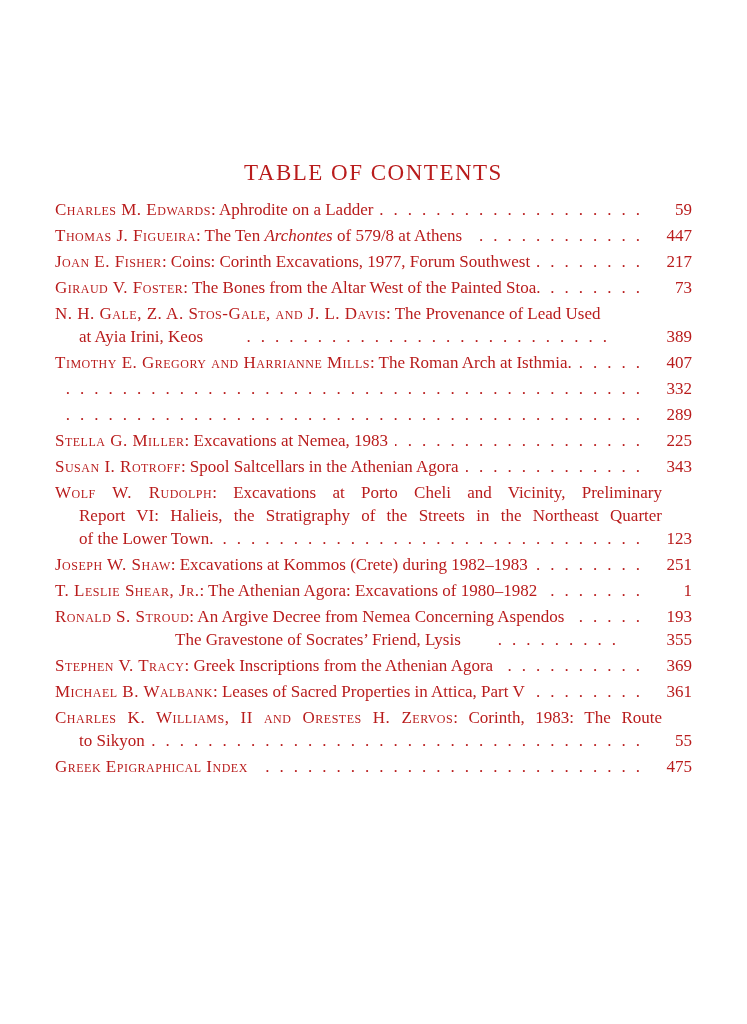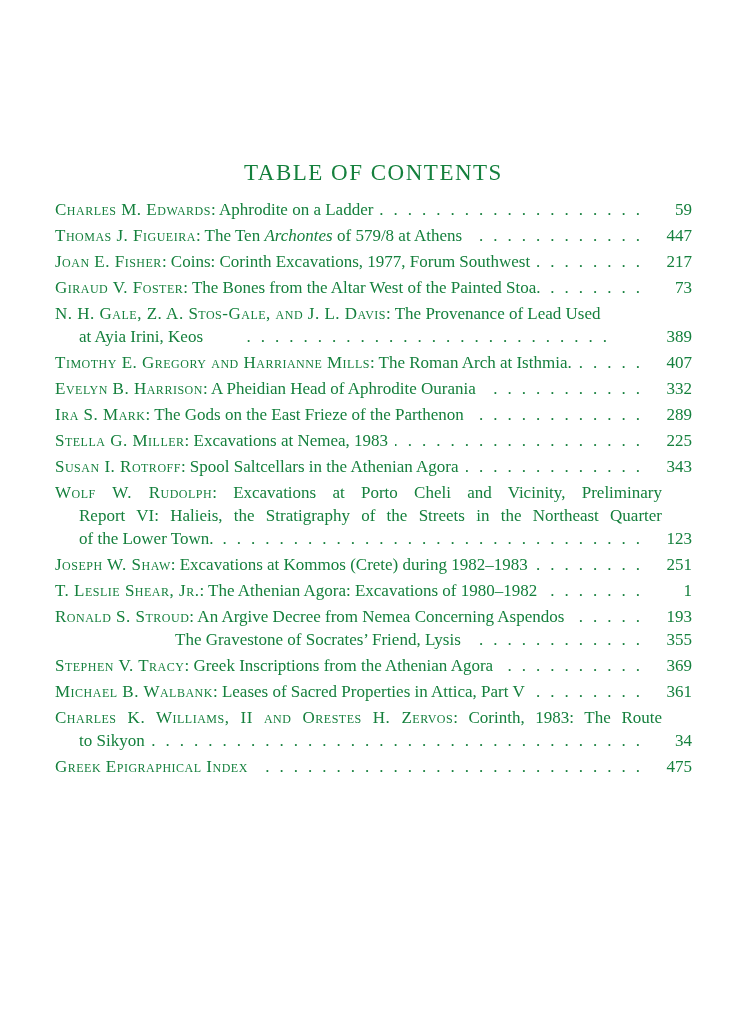--- a/index.html
+++ b/index.html
@@ -45,21 +45,21 @@
     direction: rtl;
     white-space: nowrap;
     letter-spacing: 10px;
     margin: 0 6px 0 7px;
   }
   .num { min-width: 36px; text-align: right; white-space: nowrap; }
 </style>
 </head>
 <body>
 
-<div class="page" style="background: rgb(255, 255, 255); color: #15803d;">
+<div class="page" style="background: rgb(255, 255, 255); color: #b91c1c;">
   <h1 class="title">TABLE OF CONTENTS</h1>
   <div class="toc">
       <div class="toc-entry">
         <div class="toc-line">
           <span class="toc-text"><span class="sc">Charles M. Edwards</span><span>: Aphrodite on a Ladder</span></span>
           <span class="dots">............................................................</span>
           <span class="num">59</span>
         </div>
       </div>
       <div class="toc-entry">
@@ -95,28 +95,26 @@
       </div>
       <div class="toc-entry">
         <div class="toc-line">
           <span class="toc-text"><span class="sc">Timothy E. Gregory and Harrianne Mills</span><span>: The Roman Arch at Isthmia.</span></span>
           <span class="dots">............................................................</span>
           <span class="num">407</span>
         </div>
       </div>
       <div class="toc-entry">
         <div class="toc-line">
-          <span class="toc-text"><span class="sc">Evelyn B. Harrison</span><span>: A Pheidian Head of Aphrodite Ourania</span></span>
           <span class="dots">............................................................</span>
           <span class="num">332</span>
         </div>
       </div>
       <div class="toc-entry">
         <div class="toc-line">
-          <span class="toc-text"><span class="sc">Ira S. Mark</span><span>: The Gods on the East Frieze of the Parthenon</span></span>
           <span class="dots">............................................................</span>
           <span class="num">289</span>
         </div>
       </div>
       <div class="toc-entry">
         <div class="toc-line">
           <span class="toc-text"><span class="sc">Stella G. Miller</span><span>: Excavations at Nemea, 1983</span></span>
           <span class="dots">............................................................</span>
           <span class="num">225</span>
         </div>
@@ -154,21 +152,21 @@
           <span class="dots">............................................................</span>
           <span class="num">1</span>
         </div>
       </div>
       <div class="toc-entry">
         <div class="toc-line">
           <span class="toc-text"><span class="sc">Ronald S. Stroud</span><span>: An Argive Decree from Nemea Concerning Aspendos</span></span>
           <span class="dots">............................................................</span>
           <span class="num">193</span>
         </div>
-        <div class="toc-line" style="padding-left: 120px;">
+        <div class="toc-line" style="padding-left: 120px; gap: 24px;">
           <span class="toc-text"><span>The Gravestone of Socrates’ Friend, Lysis</span></span>
           <span class="dots">............................................................</span>
           <span class="num">355</span>
         </div>
       </div>
       <div class="toc-entry">
         <div class="toc-line">
           <span class="toc-text"><span class="sc">Stephen V. Tracy</span><span>: Greek Inscriptions from the Athenian Agora</span></span>
           <span class="dots">............................................................</span>
           <span class="num">369</span>
@@ -181,21 +179,21 @@
           <span class="num">361</span>
         </div>
       </div>
       <div class="toc-entry">
         <div class="toc-line justify">
           <span class="toc-text"><span class="sc">Charles K. Williams, II and Orestes H. Zervos</span><span>: Corinth, 1983: The Route</span></span>
         </div>
         <div class="toc-line" style="padding-left: 24px;">
           <span class="toc-text"><span>to Sikyon</span></span>
           <span class="dots">............................................................</span>
-          <span class="num">34</span>
+          <span class="num">55</span>
         </div>
       </div>
       <div class="toc-entry">
         <div class="toc-line">
           <span class="toc-text"><span class="sc">Greek Epigraphical Index</span></span>
           <span class="dots">............................................................</span>
           <span class="num">475</span>
         </div>
       </div>
     </div>

